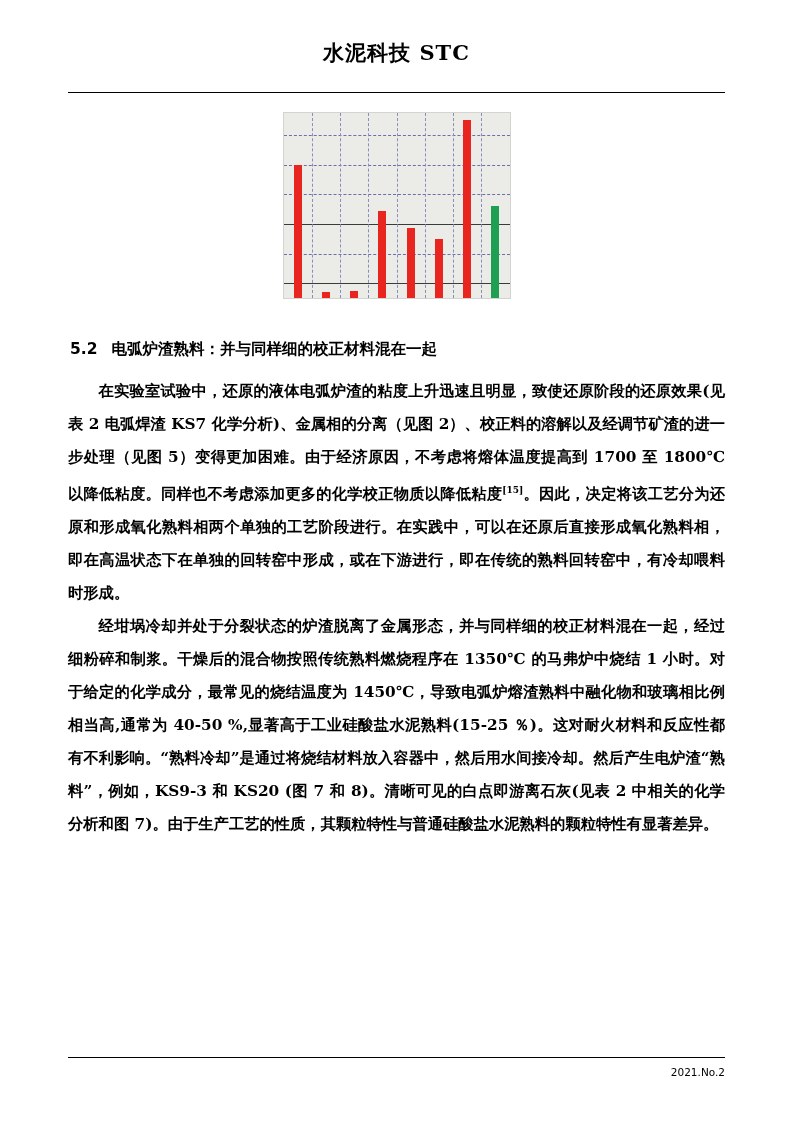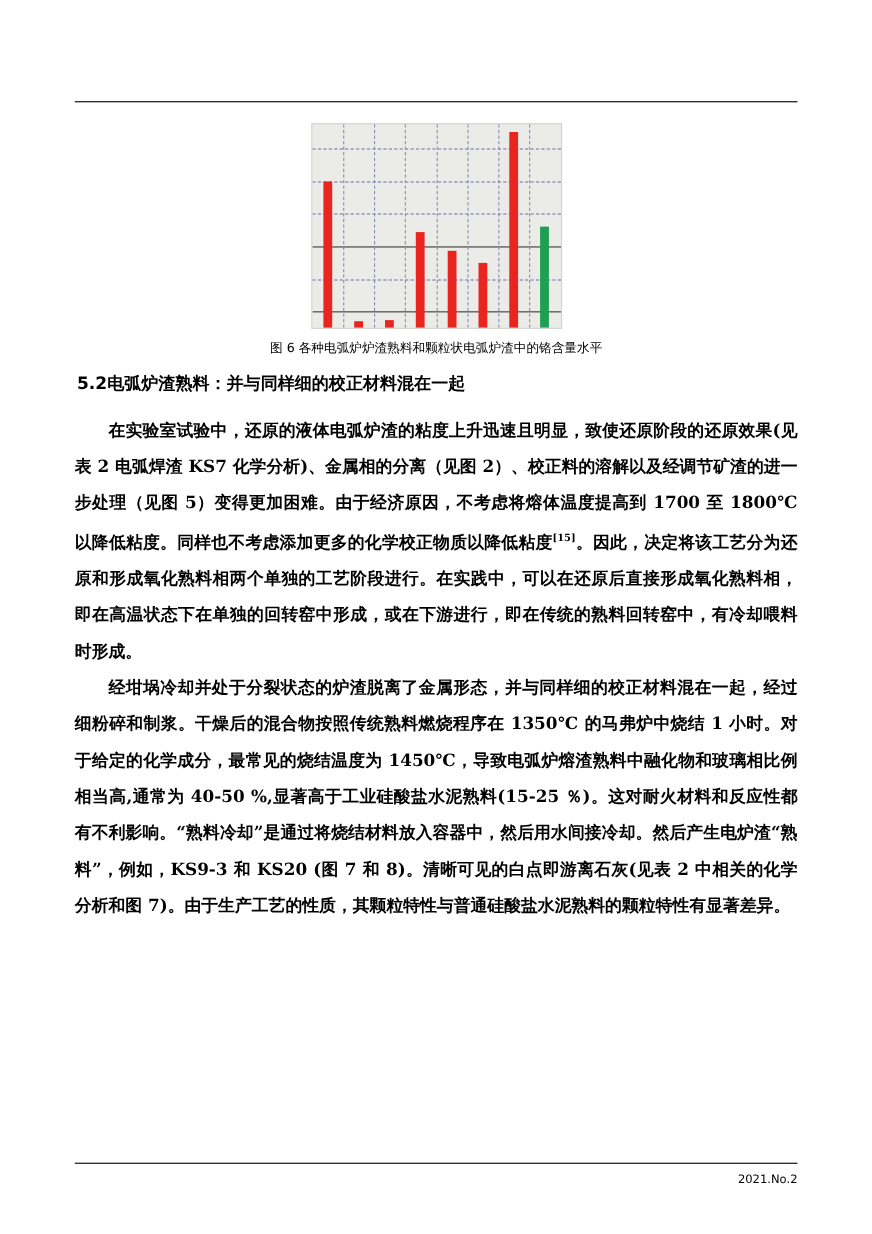--- a/index.html
+++ b/index.html
@@ -106,20 +106,21 @@
   }
   .section-heading {
     font-family: "DejaVu Sans", sans-serif;
     font-weight: bold;
     font-size: 15.5px;
     margin: 0 0 14px 0;
     line-height: 1.5;
     padding-left: 2px;
   }
   .section-heading .num {
+    margin-right: 14px;
   }
   p.body {
     font-family: "DejaVu Serif", "Liberation Serif", serif;
     font-size: 15.3px;
     line-height: 33px;
     margin: 0 0 0 0;
     text-align: justify;
     text-justify: inter-ideograph;
     text-indent: 2em;
     font-weight: bold;
@@ -159,20 +160,23 @@
     position: absolute;
     right: 0;
     top: 0;
   }
 </style>
 </head>
 <body>
 
 <div class="page">
 
+  <div class="header">
+    <div class="header-title">水泥科技  STC</div>
+  </div>
   <div class="header-rule"></div>
 
   <div class="figure-wrap">
     <div class="chart">
       <div class="chart-inner" id="chart-inner">
           <div class="hline dash" style="top: 22.2px;"></div>
           <div class="hline dash" style="top: 51.8px;"></div>
           <div class="hline dash" style="top: 81.4px;"></div>
           <div class="hline dash" style="top: 140.6px;"></div>
           <div class="hline solid" style="top: 111px;"></div>
@@ -187,21 +191,20 @@
           <div class="bar" style="width: 8px; left: 10.125px; height: 133.2px; background: rgb(232, 37, 31);"></div>
           <div class="bar" style="width: 8px; left: 38.375px; height: 5.55px; background: rgb(232, 37, 31);"></div>
           <div class="bar" style="width: 8px; left: 66.625px; height: 7.4px; background: rgb(232, 37, 31);"></div>
           <div class="bar" style="width: 8px; left: 94.875px; height: 86.95px; background: rgb(232, 37, 31);"></div>
           <div class="bar" style="width: 8px; left: 123.125px; height: 70.3px; background: rgb(232, 37, 31);"></div>
           <div class="bar" style="width: 8px; left: 151.375px; height: 59.2px; background: rgb(232, 37, 31);"></div>
           <div class="bar" style="width: 8px; left: 179.625px; height: 177.6px; background: rgb(232, 37, 31);"></div>
           <div class="bar green" style="width: 8px; left: 207.875px; height: 92.5px; background: rgb(31, 159, 82);"></div>
         </div>
     </div>
-    <div class="fig-caption">图 6  各种电弧炉炉渣熟料和颗粒状电弧炉渣中的铬含量水平</div>
   </div>
 
   <div class="content">
     <h2 class="section-heading">
       <span class="num">5.2</span><span>电弧炉渣熟料：并与同样细的校正材料混在一起</span>
     </h2>
     <p class="body">在实验室试验中，还原的液体电弧炉渣的粘度上升迅速且明显，致使还原阶段的还原效果(见表 2 电弧焊渣  KS7 化学分析)、金属相的分离（见图 2）、校正料的溶解以及经调节矿渣的进一步处理（见图 5）变得更加困难。由于经济原因，不考虑将熔体温度提高到 1700 至 1800℃ 以降低粘度。同样也不考虑添加更多的化学校正物质以降低粘度<sup>[15]</sup>。因此，决定将该工艺分为还原和形成氧化熟料相两个单独的工艺阶段进行。在实践中，可以在还原后直接形成氧化熟料相，即在高温状态下在单独的回转窑中形成，或在下游进行，即在传统的熟料回转窑中，有冷却喂料时形成。</p>
     <p class="body">经坩埚冷却并处于分裂状态的炉渣脱离了金属形态，并与同样细的校正材料混在一起，经过细粉碎和制浆。干燥后的混合物按照传统熟料燃烧程序在 1350℃ 的马弗炉中烧结 1 小时。对于给定的化学成分，最常见的烧结温度为 1450℃，导致电弧炉熔渣熟料中融化物和玻璃相比例相当高,通常为 40-50 %,显著高于工业硅酸盐水泥熟料(15-25 ％)。这对耐火材料和反应性都有不利影响。“熟料冷却”是通过将烧结材料放入容器中，然后用水间接冷却。然后产生电炉渣“熟料”，例如，KS9-3 和 KS20 (图 7 和 8)。清晰可见的白点即游离石灰(见表 2 中相关的化学分析和图 7)。由于生产工艺的性质，其颗粒特性与普通硅酸盐水泥熟料的颗粒特性有显著差异。</p>
   </div>
 

